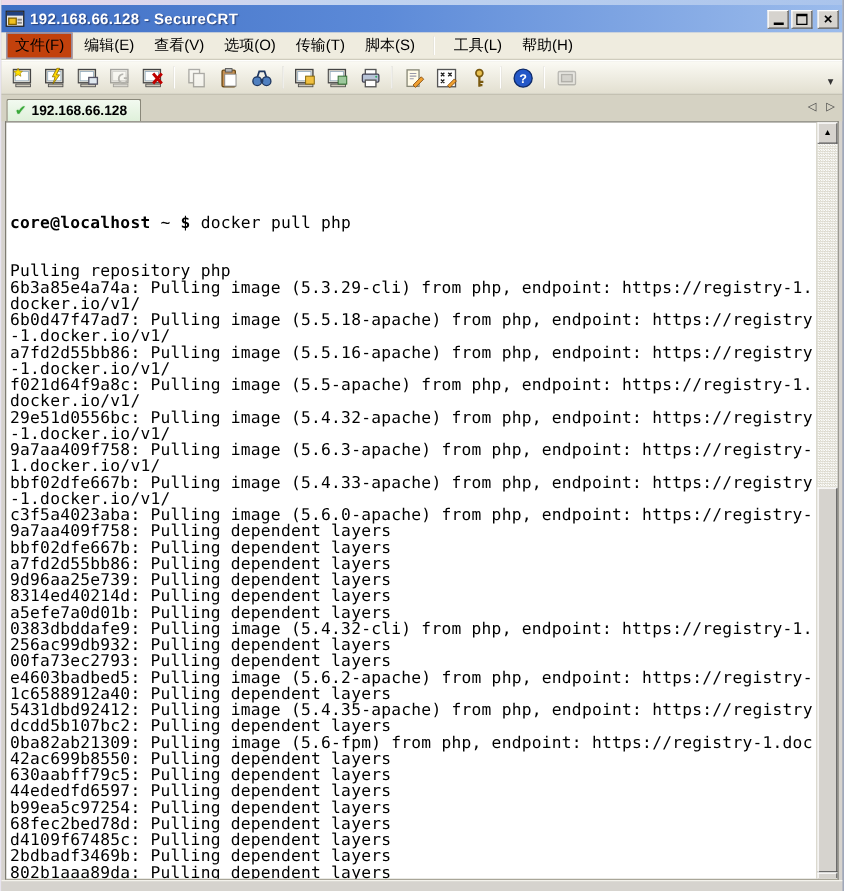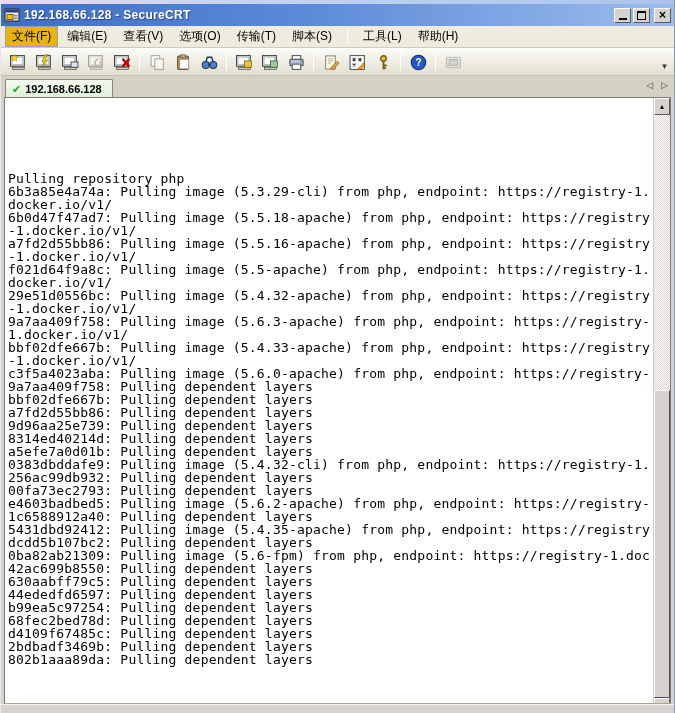--- a/index.html
+++ b/index.html
@@ -25,21 +25,21 @@
   }
   .winbtn.close{margin-left:2px;}
   .glyph-min{display:block;width:8px;height:2px;background:#000;margin-top:8px;}
   .glyph-max{display:block;width:9px;height:9px;border:1px solid #000;border-top-width:2px;}
   .glyph-close{font-size:12px;line-height:12px;}
   .menubar{
     height:22px;background:#efecdf;display:flex;align-items:center;
     padding:0 4px;border-bottom:1px solid #cfccbd;
   }
   .menu-item{font-size:12px;color:#000;padding:14px 7px;margin-right:2px;white-space:nowrap;}
-  .menu-item.hl{border:1px solid #8ca2c8;background:#eab308;padding:1px 6px;}
+  .menu-item.hl{border:1px solid #8ca2c8;background:#c2410c;padding:1px 6px;}
   .menu-sep{width:1px;height:15px;background:#b0ad9e;border-right:1px solid #fff;margin:0 8px 0 6px;}
   .toolbar{
     height:28px;background:linear-gradient(#fbfaf4,#e2dfd0);
     border-top:1px solid #fff;border-bottom:1px solid #c4c1b2;
     display:flex;align-items:center;padding:0 4px;position:relative;
   }
   .tbtn{width:24px;height:24px;display:flex;align-items:center;justify-content:center;margin:0 1px;}
   .tbtn svg{display:block;}
   .tbtn.disabled{filter:grayscale(1) opacity(.45);}
   .tsep{width:1px;height:18px;background:#b0ad9e;border-right:1px solid #fff;margin:0 4px;}
@@ -302,20 +302,21 @@
       <span>192.168.66.128</span>
     </div>
     <span class="tab-arrows">
       <span class="tab-arrow">◁</span>
       <span class="tab-arrow">▷</span>
     </span>
   </div>
 
   <div class="terminal">
     <div class="term-screen">
+      <div class="tline"><span class="bold">core@localhost</span><span> ~ </span><span class="bold">$</span><span> docker pull php</span></div>
       <div id="term-lines"><div class="tline">Pulling repository php</div><div class="tline">6b3a85e4a74a: Pulling image (5.3.29-cli) from php, endpoint: https://registry-1.</div><div class="tline">docker.io/v1/</div><div class="tline">6b0d47f47ad7: Pulling image (5.5.18-apache) from php, endpoint: https://registry</div><div class="tline">-1.docker.io/v1/</div><div class="tline">a7fd2d55bb86: Pulling image (5.5.16-apache) from php, endpoint: https://registry</div><div class="tline">-1.docker.io/v1/</div><div class="tline">f021d64f9a8c: Pulling image (5.5-apache) from php, endpoint: https://registry-1.</div><div class="tline">docker.io/v1/</div><div class="tline">29e51d0556bc: Pulling image (5.4.32-apache) from php, endpoint: https://registry</div><div class="tline">-1.docker.io/v1/</div><div class="tline">9a7aa409f758: Pulling image (5.6.3-apache) from php, endpoint: https://registry-</div><div class="tline">1.docker.io/v1/</div><div class="tline">bbf02dfe667b: Pulling image (5.4.33-apache) from php, endpoint: https://registry</div><div class="tline">-1.docker.io/v1/</div><div class="tline">c3f5a4023aba: Pulling image (5.6.0-apache) from php, endpoint: https://registry-</div><div class="tline">9a7aa409f758: Pulling dependent layers</div><div class="tline">bbf02dfe667b: Pulling dependent layers</div><div class="tline">a7fd2d55bb86: Pulling dependent layers</div><div class="tline">9d96aa25e739: Pulling dependent layers</div><div class="tline">8314ed40214d: Pulling dependent layers</div><div class="tline">a5efe7a0d01b: Pulling dependent layers</div><div class="tline">0383dbddafe9: Pulling image (5.4.32-cli) from php, endpoint: https://registry-1.</div><div class="tline">256ac99db932: Pulling dependent layers</div><div class="tline">00fa73ec2793: Pulling dependent layers</div><div class="tline">e4603badbed5: Pulling image (5.6.2-apache) from php, endpoint: https://registry-</div><div class="tline">1c6588912a40: Pulling dependent layers</div><div class="tline">5431dbd92412: Pulling image (5.4.35-apache) from php, endpoint: https://registry</div><div class="tline">dcdd5b107bc2: Pulling dependent layers</div><div class="tline">0ba82ab21309: Pulling image (5.6-fpm) from php, endpoint: https://registry-1.doc</div><div class="tline">42ac699b8550: Pulling dependent layers</div><div class="tline">630aabff79c5: Pulling dependent layers</div><div class="tline">44ededfd6597: Pulling dependent layers</div><div class="tline">b99ea5c97254: Pulling dependent layers</div><div class="tline">68fec2bed78d: Pulling dependent layers</div><div class="tline">d4109f67485c: Pulling dependent layers</div><div class="tline">2bdbadf3469b: Pulling dependent layers</div><div class="tline">802b1aaa89da: Pulling dependent layers</div></div>
       
     </div>
     <div class="scrollbar">
       <div class="sb-up">
           <span>▲</span>
         </div>
       <div class="sb-thumb"></div>
       <div class="sb-down"></div>
     </div>

